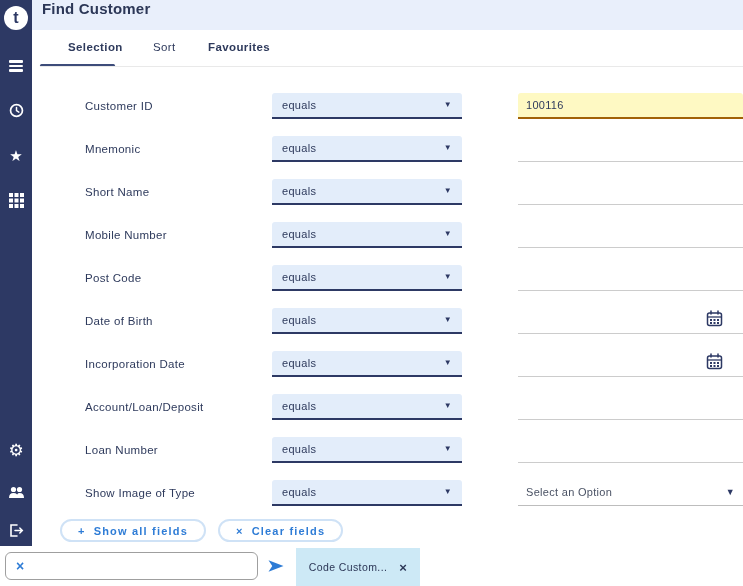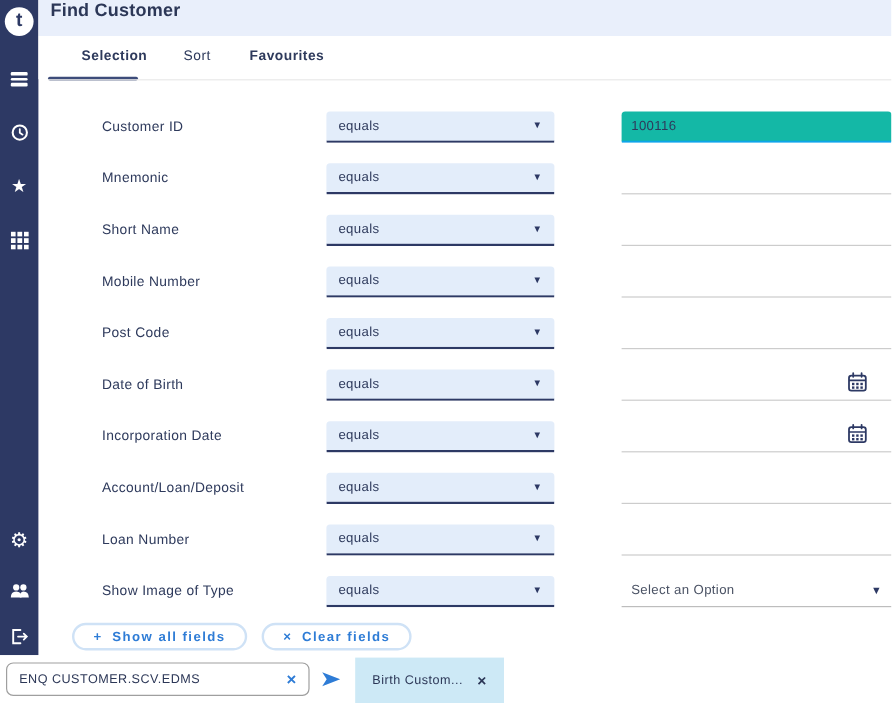--- a/index.html
+++ b/index.html
@@ -43,21 +43,21 @@
               height:26px; background:#e3edfa; border-bottom:2px solid #2d3964;
               border-radius:3px 3px 0 0; display:flex; align-items:center;
               justify-content:space-between; padding:0 10px; font-size:11px; color:#2e3a5c;
               letter-spacing:0.3px; cursor:pointer; }
   .dd-arrow { font-size:8px; color:#2d3964; }
   .value-cell { position:absolute; left:486px; top:50%; transform:translateY(-50%);
                 width:225px; height:26px; }
   .value-input { width:100%; height:100%; border:none; border-bottom:1px solid #cccccc;
                  background:transparent; font-size:11px; color:#2e3a5c; padding:0 8px;
                  outline:none; font-family:inherit; letter-spacing:0.3px; }
-  .value-input.focused { background:#14b8a6; border-bottom:2px solid #0ea5e9;
+  .value-input.focused { background:#fef9c3; border-bottom:2px solid #a16207;
                          border-radius:3px 3px 0 0; }
   .cal-icon { position:absolute; right:20px; top:2px; width:17px; height:17px; cursor:pointer; }
   .select-box { width:100%; height:100%; border-bottom:1px solid #bdbdbd; display:flex;
                 align-items:center; justify-content:space-between; padding:0 8px 0 8px;
                 font-size:11px; color:#4a5264; letter-spacing:0.3px; cursor:pointer; }
   .select-box .dd-arrow { font-size:9px; }
 
   
   .pill { position:absolute; height:23px; border:2px solid #cfe2f6; border-radius:12px;
           background:#fff; color:#2e7cd6; font-size:11px; font-weight:bold; letter-spacing:1.2px;
@@ -300,27 +300,26 @@
     <span class="pre">+</span>
     <span>Show all fields</span>
   </button>
   <button class="pill pill-clear">
     <span class="pre">×</span>
     <span>Clear fields</span>
   </button>
 
   <footer class="command-bar">
     <div class="cmd-box">
-      <span class="cmd-text">ENQ CUSTOMER.SCV.EDMS</span>
       <span class="cmd-x">×</span>
     </div>
     <div class="send-btn">
       <svg width="22" height="20" viewBox="0 0 24 24">
         <path d="M3 5 L21 12 L3 19 L7.5 12 Z" fill="#2e7cd6"></path>
       </svg>
     </div>
     <div class="bottom-tab">
-      <span>Birth Custom...</span>
+      <span>Code Custom...</span>
       <span class="tab-x">×</span>
     </div>
   </footer>
 
 </div>
 
 </body></html>

